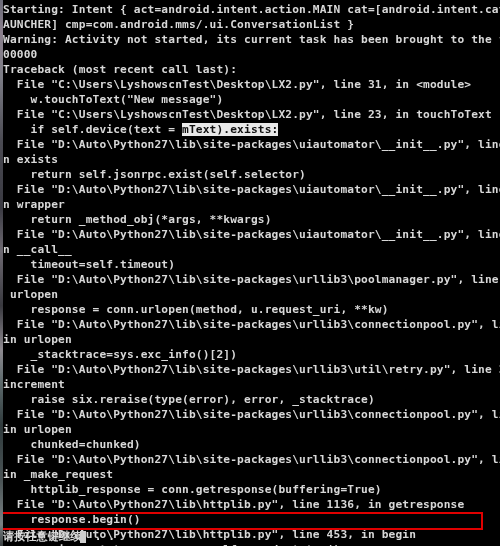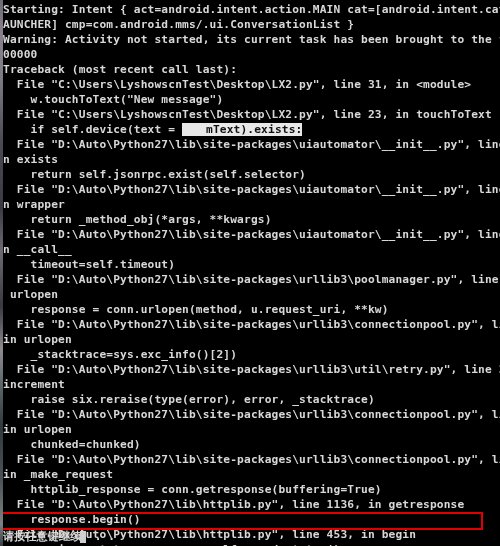--- a/index.html
+++ b/index.html
@@ -68,21 +68,20 @@
   .line {
     display: block;
     height: 15px;
     white-space: pre;
   }
 
   
   .sel {
     background: #e8e8e8;
     color: #101010;
-    padding-left: 24px;
   }
 
   #red-box {
     position: absolute;
     left: 0px;
     top: 512px;
     width: 483px;
     height: 18px;
     border: 2px solid #e00000;
     box-sizing: border-box;

